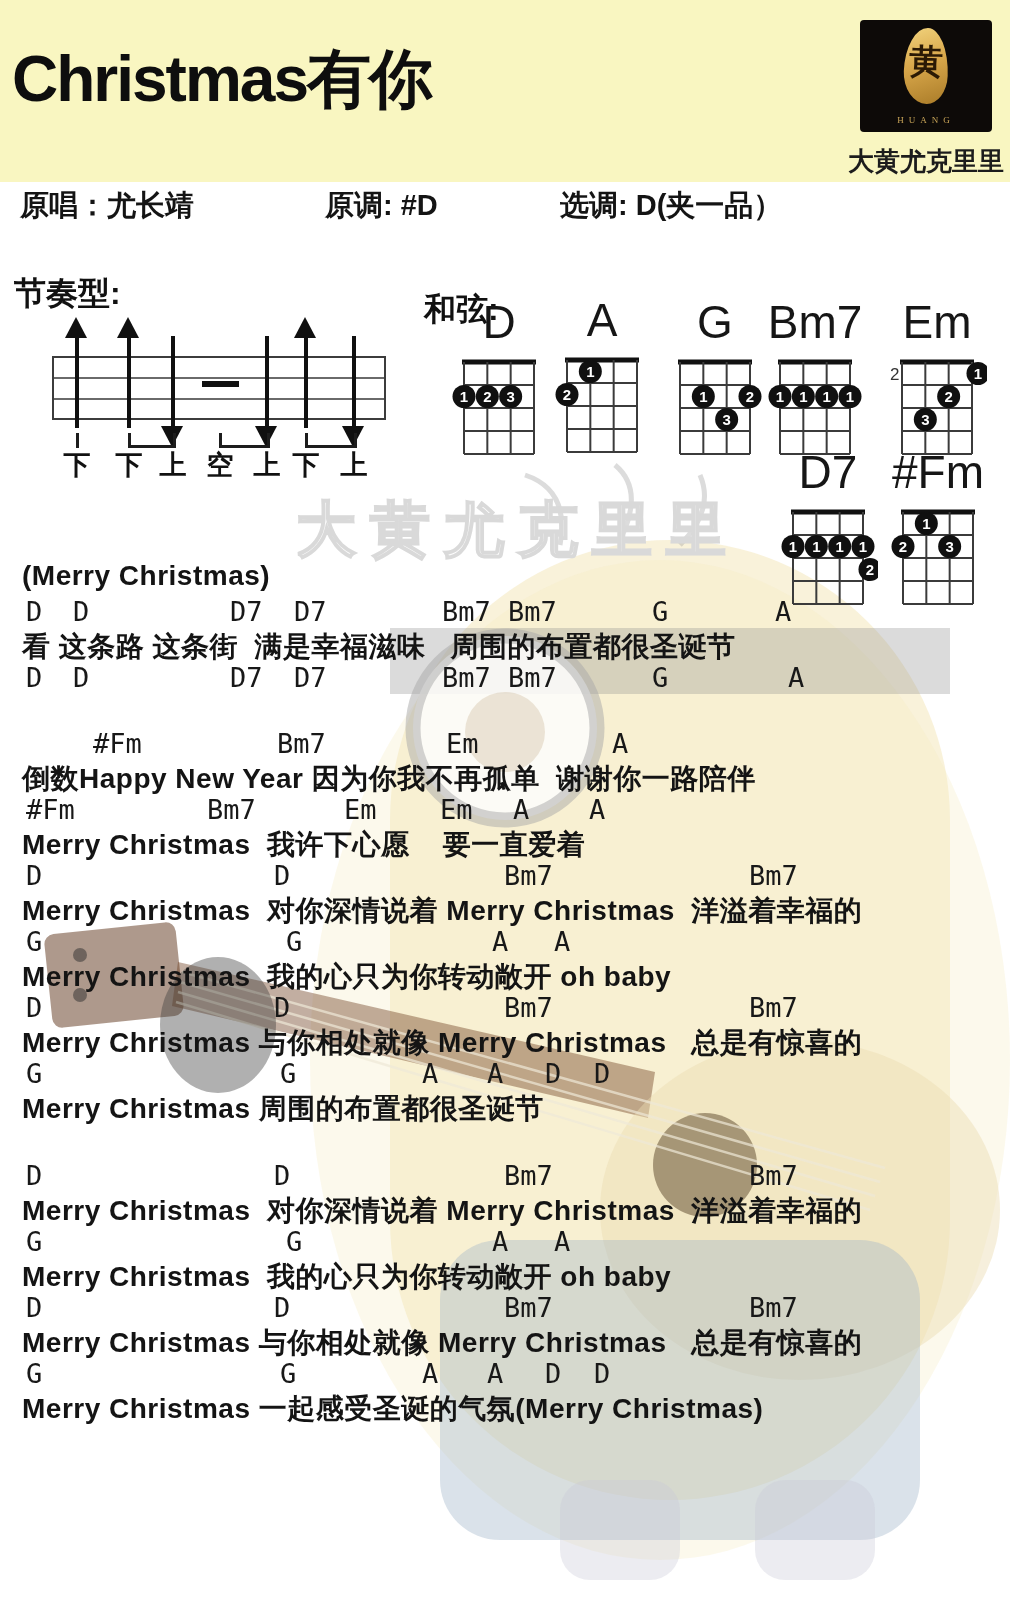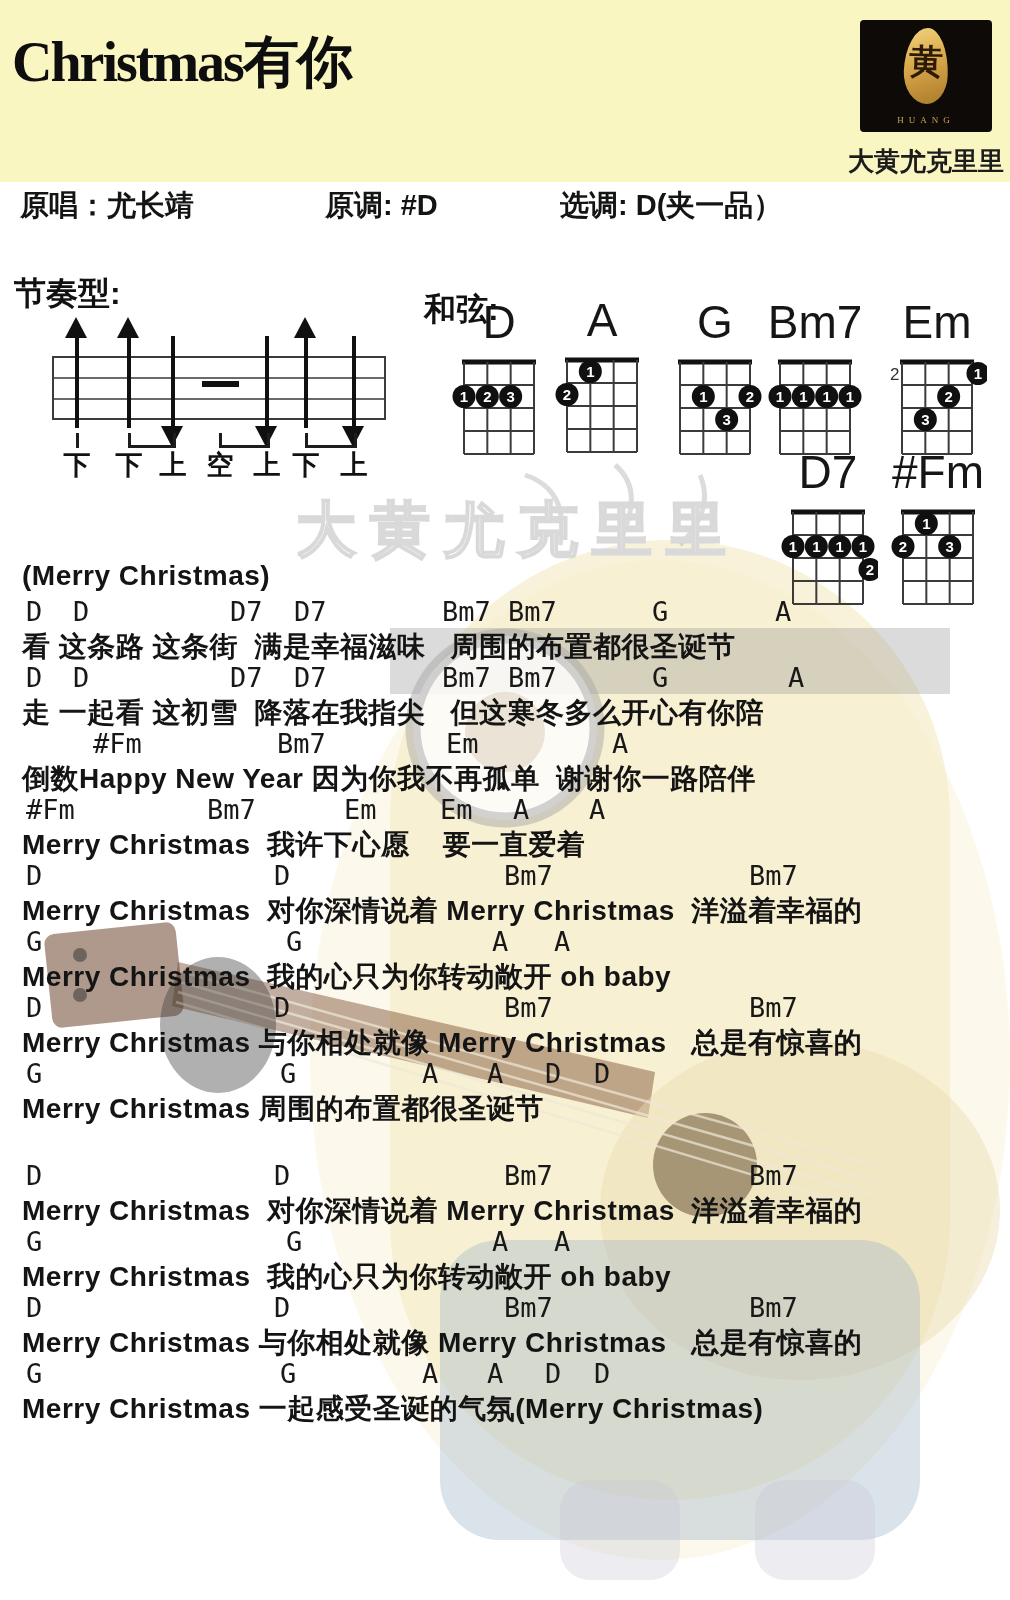--- a/index.html
+++ b/index.html
@@ -1,22 +1,22 @@
 <!DOCTYPE html>
 <html><head>
 <meta charset="utf-8">
 <style>
   html,body{margin:0;padding:0;}
   body{width:1010px;height:1600px;position:relative;background:#ffffff;overflow:hidden;
        font-family:"Liberation Sans","DejaVu Sans",sans-serif;color:#141414;}
   .abs{position:absolute;}
   
   .band{left:0;top:0;width:1010px;height:182px;background:#F9F6C1;}
-  .title{left:12px;top:25px;font-family:Liberation Serif, serif;
-         font-weight:700;font-size:56px;letter-spacing:-2px;color:#0e0e0e;white-space:nowrap;}
+  .title{left:12px;top:36px;font-family:Liberation Sans, sans-serif;
+         font-weight:700;font-size:64px;letter-spacing:-2px;color:#0e0e0e;white-space:nowrap;}
   
   .logo-box{left:860px;top:20px;width:132px;height:112px;background:#0d0a08;border-radius:4px;}
   .leaf{position:absolute;left:44px;top:8px;width:44px;height:76px;
         background:linear-gradient(160deg,#F2D47E 0%,#D9A84B 45%,#A97B28 100%);
         border-radius:52% 48% 46% 54% / 58% 62% 38% 42%;transform:rotate(2deg);}
   .leaf-glyph{position:absolute;left:0;top:16px;width:100%;text-align:center;
         font-family:"DejaVu Serif","Liberation Serif",serif;font-size:34px;line-height:34px;
         font-weight:700;color:#2b1a05;}
   .brand-sub{position:absolute;left:0;bottom:7px;width:100%;text-align:center;
         font-family:"Liberation Serif","DejaVu Serif",serif;font-size:9px;letter-spacing:5px;
@@ -290,23 +290,20 @@
     <div class="chord-line" style="top: 662px;">
       <span style="left: 26px;">D</span>
       <span style="left: 73px;">D</span>
       <span style="left: 230px;">D7</span>
       <span style="left: 294px;">D7</span>
       <span style="left: 442px;">Bm7</span>
       <span style="left: 508px;">Bm7</span>
       <span style="left: 652px;">G</span>
       <span style="left: 788px;">A</span>
     </div>
-    <div class="lyric-line" style="top: 694px;">
-      <span style="left: 22px;">走 一起看 这初雪  降落在我指尖   但这寒冬多么开心有你陪</span>
-    </div>
     <div class="chord-line" style="top: 728px;">
       <span style="left: 93px;">#Fm</span>
       <span style="left: 277px;">Bm7</span>
       <span style="left: 446px;">Em</span>
       <span style="left: 612px;">A</span>
     </div>
     <div class="lyric-line" style="top: 760px;">
       <span style="left: 22px;">倒数Happy New Year 因为你我不再孤单  谢谢你一路陪伴</span>
     </div>
     <div class="chord-line" style="top: 794px;">

